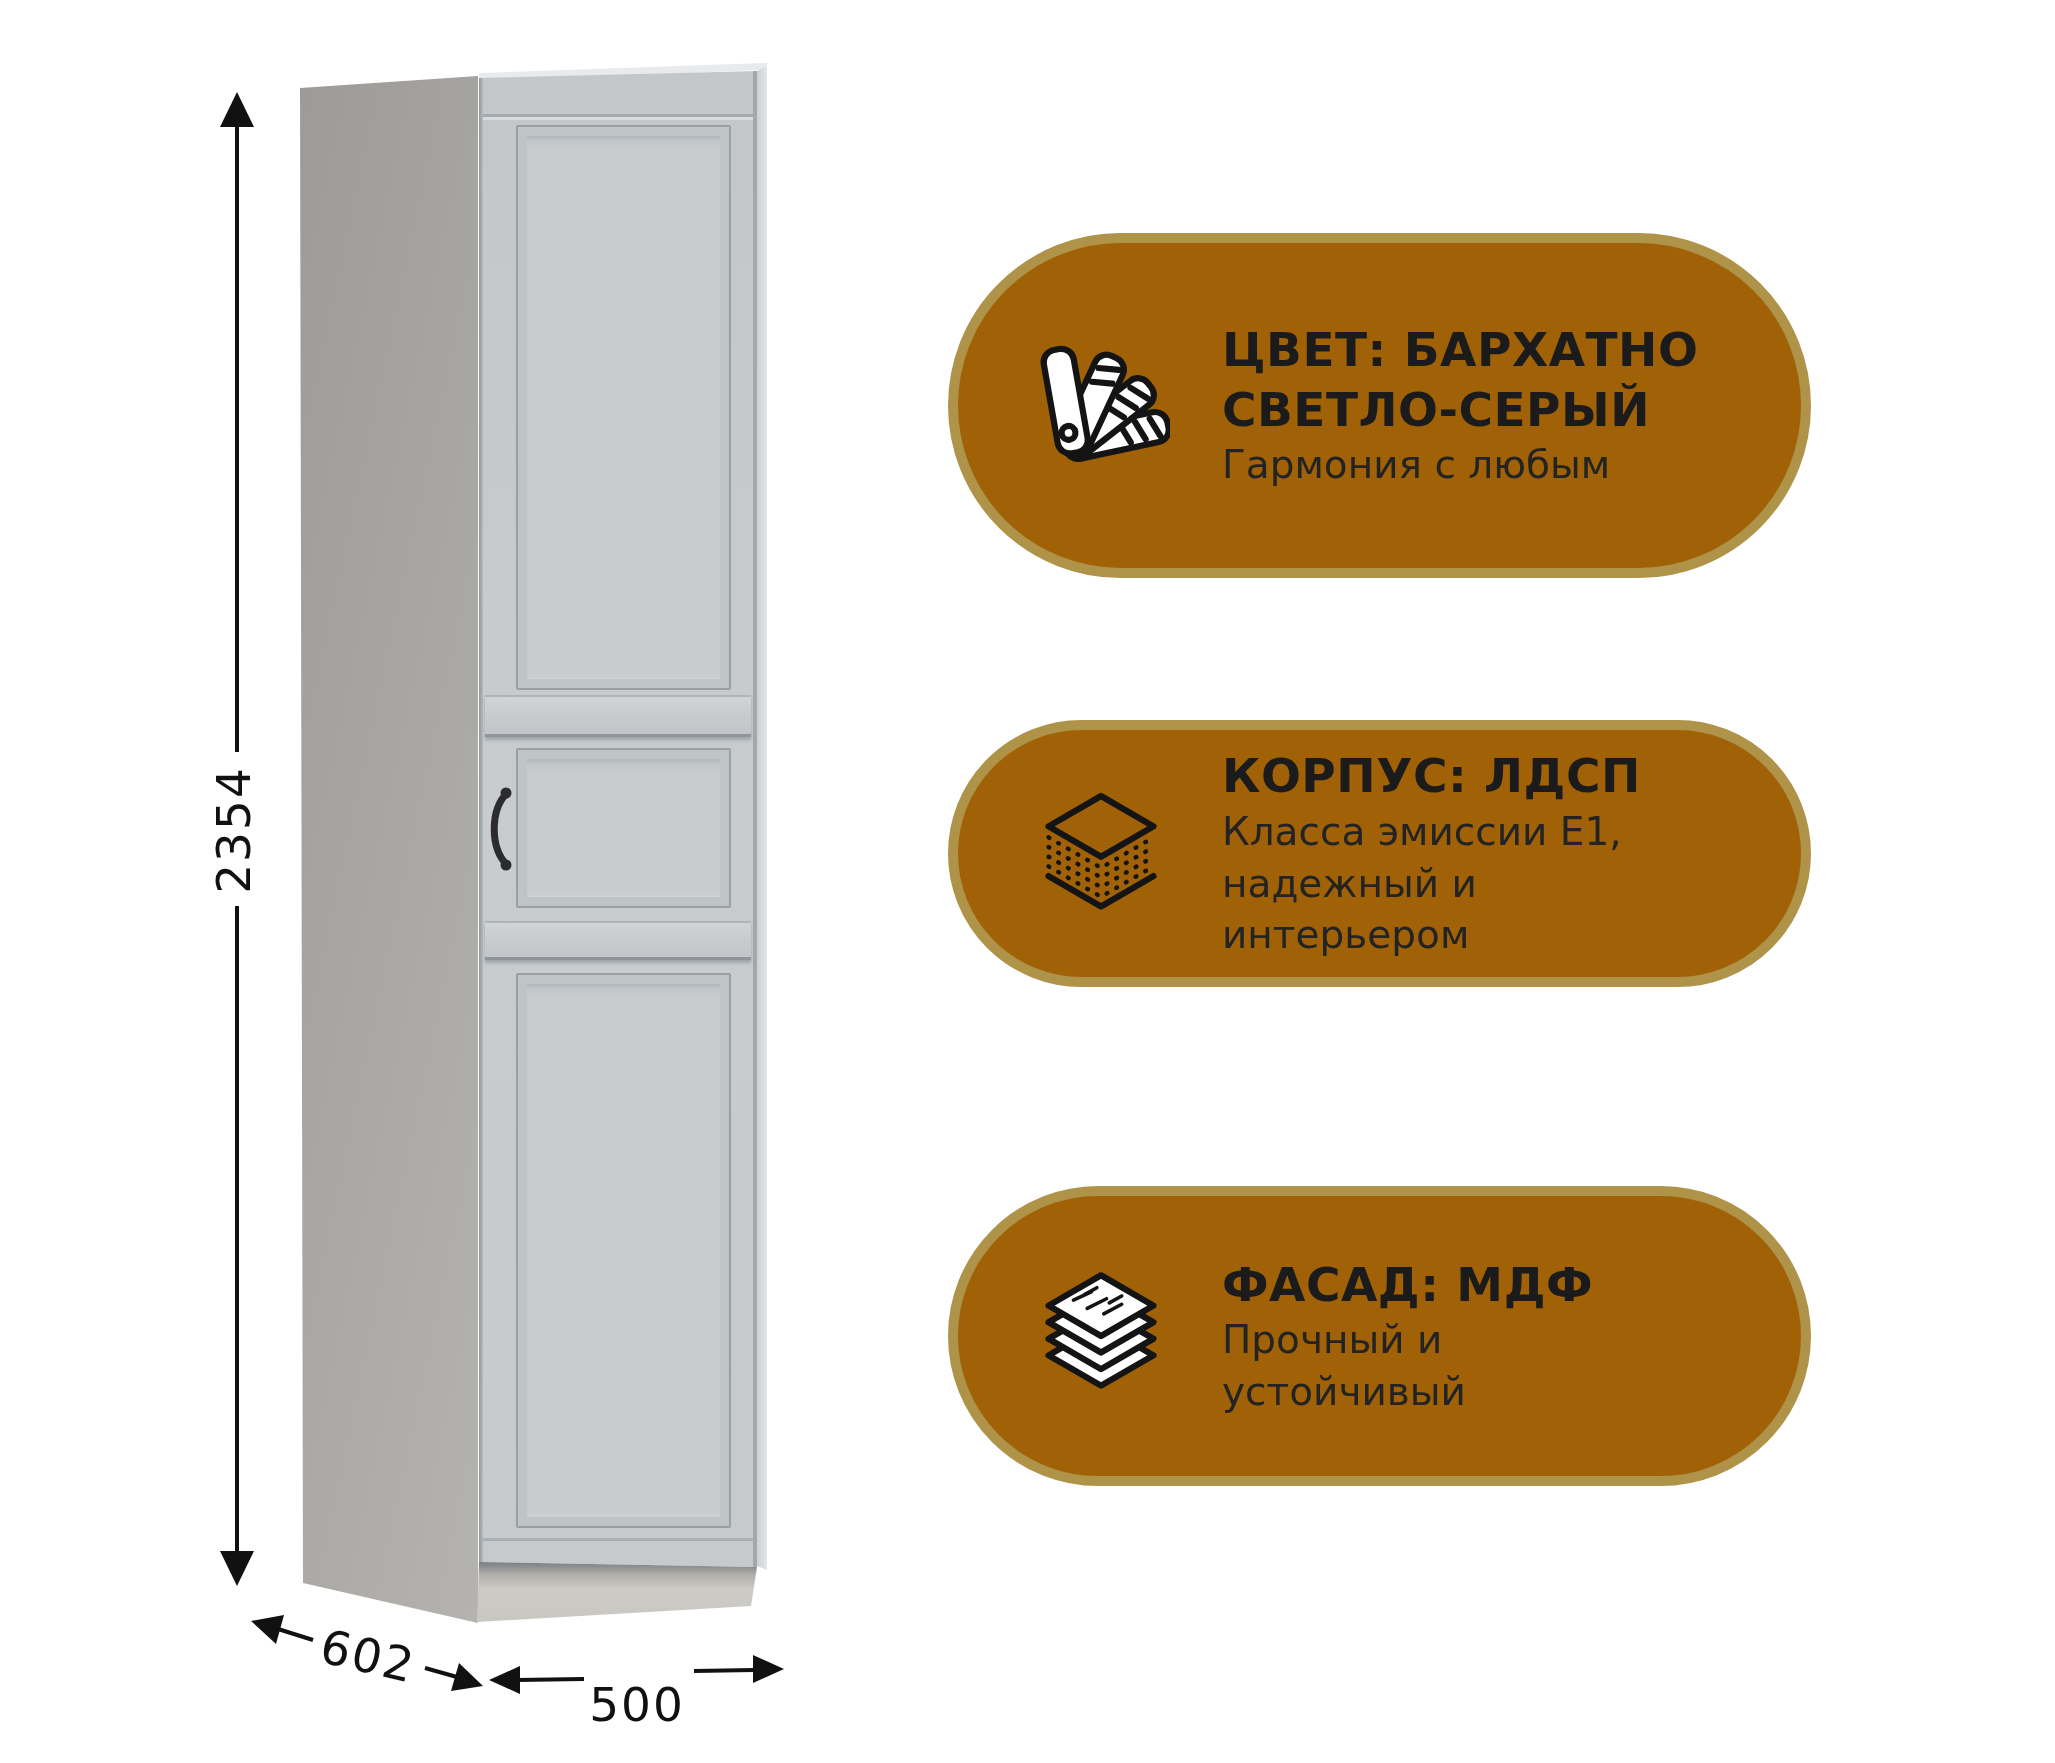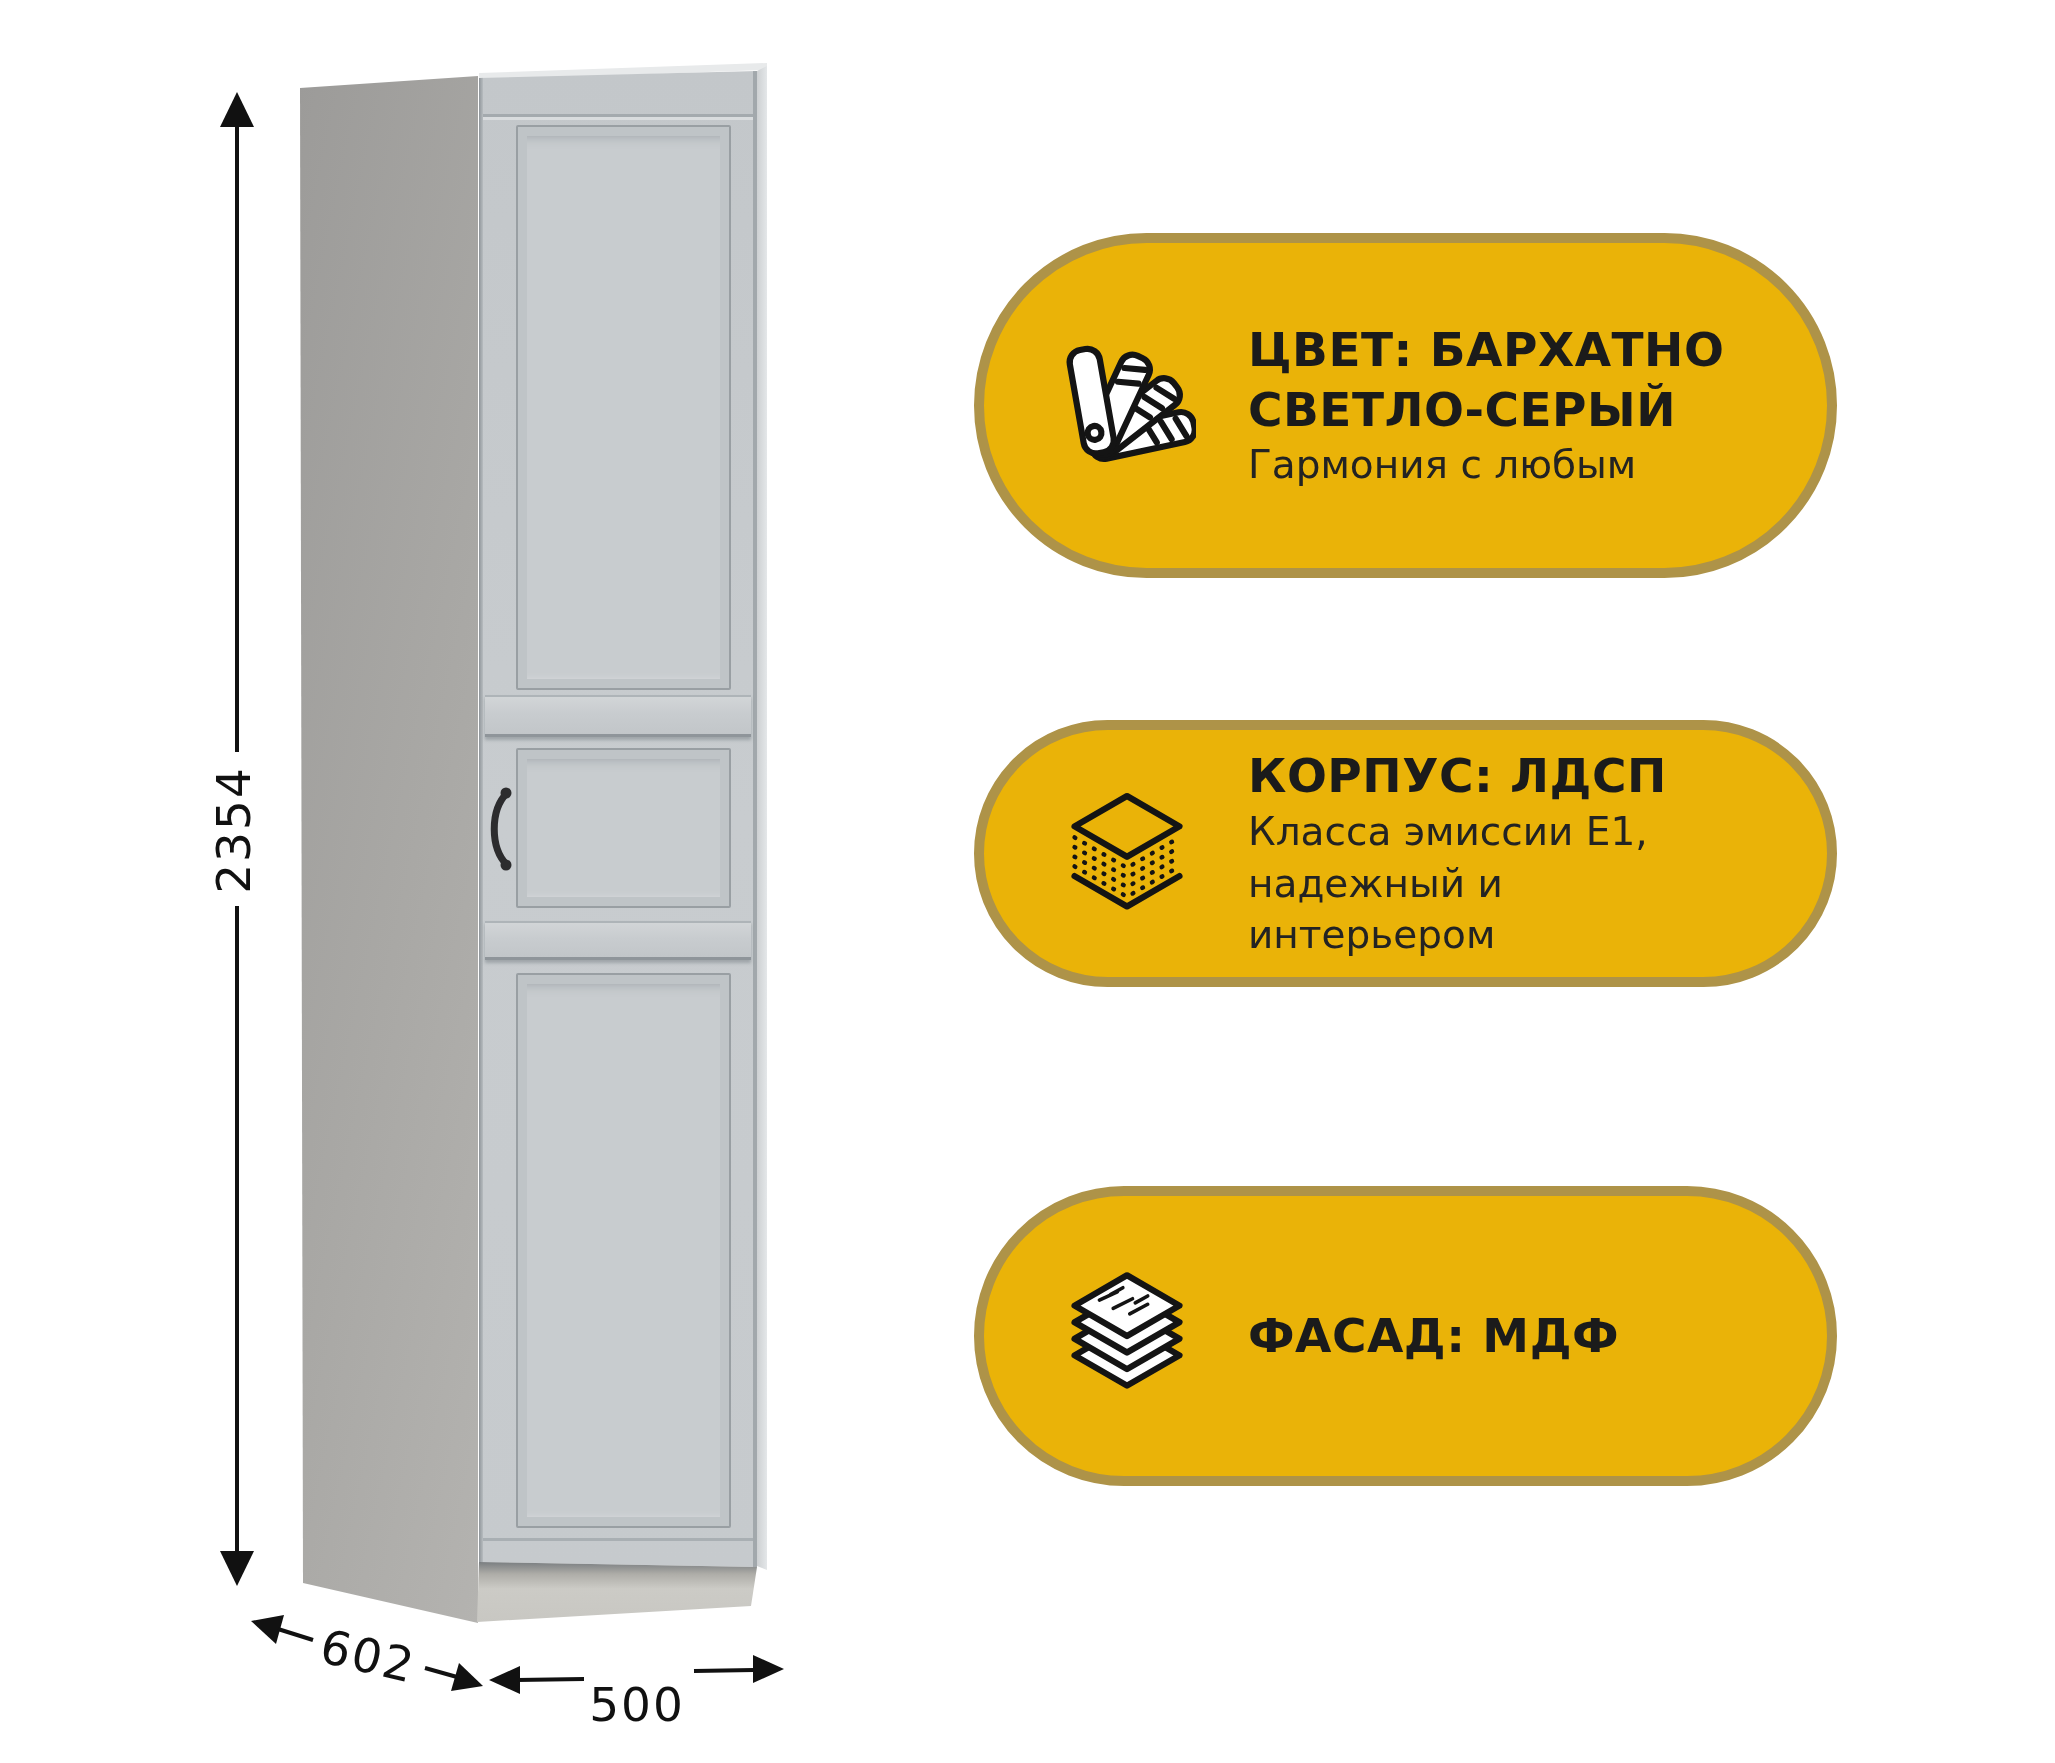--- a/index.html
+++ b/index.html
@@ -65,22 +65,22 @@
   .dims-svg { position:absolute; left:0; top:0; }
   .dim-label {
     position:absolute; font-size:47px; font-weight:500; color:#111;
     letter-spacing:2px; white-space:nowrap;
   }
   .dim-height { left:233px; top:830px; transform:translate(-50%,-50%) rotate(-90deg); }
   .dim-depth  { left:368px; top:1656px; transform:translate(-50%,-50%) rotate(13deg); }
   .dim-width  { left:637px; top:1676px; transform:translate(-50%,-50%);margin-top:28px; }
   
   .badge {
-    position:absolute; left:974px; width:863px; box-sizing:border-box;
-    background:#eab308; border:10px solid var(--gold,#ae9348); border-radius:190px;
+    position:absolute; left:948px; width:863px; box-sizing:border-box;
+    background:#a16207; border:10px solid var(--gold,#ae9348); border-radius:190px;
     display:flex; align-items:center; gap:52px; padding:0 56px 0 74px;
   }
   .badge-1 { top:233px;  height:345px; }
   .badge-2 { top:720px;  height:267px; }
   .badge-3 { top:1186px; height:300px; }
   .badge-icon { width:138px; height:138px; flex:0 0 auto; }
   .badge-title div { font-size:47px; font-weight:700; line-height:1.27; letter-spacing:.5px; color:#1b1b1b; }
   .badge-sub { }
   .badge-sub div { font-size:39px; font-weight:400; line-height:1.32; color:#232323; }
 </style>
@@ -207,16 +207,20 @@
         <polygon points="50,6 88,28 50,50 12,28" fill="#fff"></polygon>
         <g stroke-width="2.6">
           <path d="M30 24 l13 -6 M40 30 l14 -7 M52 34 l13 -7 M38 20 l9 -5 M56 26 l9 -5"></path>
         </g>
       </svg>
     </div>
     <div class="badge-text">
       <div class="badge-title">
         <div>ФАСАД: МДФ</div>
       </div>
+      <div class="badge-sub">
+        <div>Прочный и</div>
+        <div>устойчивый</div>
+      </div>
     </div>
   </div>
 
 </div>
 
 </body></html>

